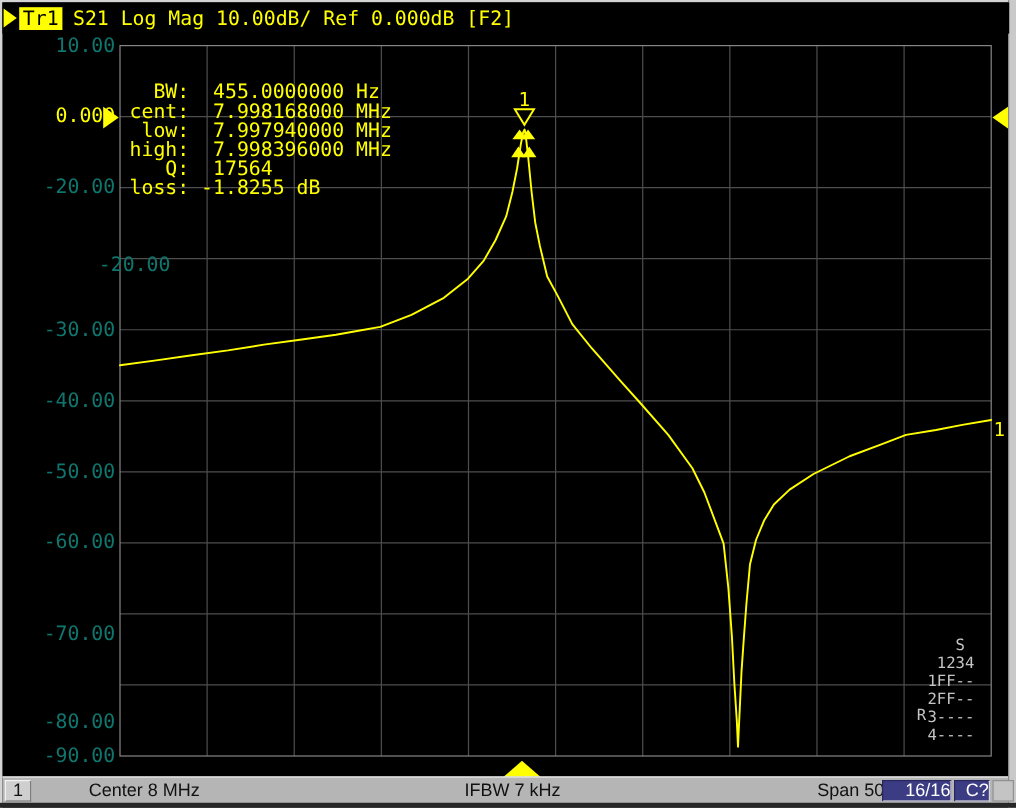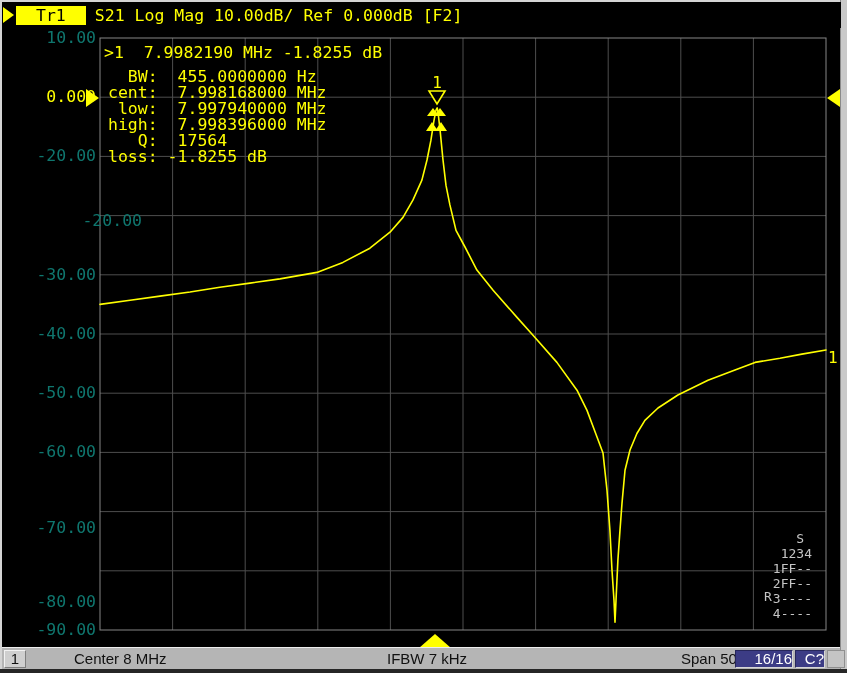--- a/index.html
+++ b/index.html
@@ -8,21 +8,21 @@
   
   .frame-top{position:absolute;left:0;top:0;right:0;height:2px;background:#d4d4d4;}
   .frame-left{position:absolute;left:0;top:0;bottom:0;width:2px;background:#d4d4d4;}
   .frame-right{position:absolute;right:0;top:0;bottom:0;width:6px;background:#c9c9c9;border-left:1px solid #8a8a8a;}
   .frame-bottom{position:absolute;left:0;right:0;bottom:0;height:4px;background:#262626;}
 
   .titlebar{position:absolute;left:2px;top:2px;right:6px;height:26px;background:#000;
             display:flex;align-items:center;color:#ffff00;font-size:16.5px;white-space:pre;}
   .tb-arrow{width:0;height:0;border-left:11px solid #ffff00;border-top:8px solid transparent;
             border-bottom:8px solid transparent;margin-left:1px;margin-right:2px;}
-  .tr-badge{background:#ffff00;color:#000;padding:0 20px;}
+  .tr-badge{background:#ffff00;color:#000;padding:0 3px;}
   .tb-title{margin-left:9px;}
 
   svg{position:absolute;left:0;top:0;}
 
   .ylabel{position:absolute;left:0;width:96px;text-align:right;color:#0f766e;
           font-size:16.5px;line-height:18px;white-space:pre;}
   .ylabel.ref{color:#ffff00;}
 
   .mkr-line1{position:absolute;left:104px;top:43px;color:#ffff00;font-size:16.5px;white-space:pre;}
   .bw-block{position:absolute;left:104px;top:65px;margin:4px;color:#ffff00;font-size:16.5px;
@@ -109,21 +109,20 @@
       <div class="ylabel" style="top: 212px; padding-left: 46px;">-20.00</div>
       <div class="ylabel" style="top: 265.8px;">-30.00</div>
       <div class="ylabel" style="top: 325px;">-40.00</div>
       <div class="ylabel" style="top: 384.2px;">-50.00</div>
       <div class="ylabel" style="top: 443.4px;">-60.00</div>
       <div class="ylabel" style="top: 502.6px; margin-top: 16px;">-70.00</div>
       <div class="ylabel" style="top: 593px;">-80.00</div>
       <div class="ylabel" style="top: 621px;">-90.00</div>
     </div>
 
-  <div class="mkr-line1">&gt;1  7.9982190 MHz -1.8255 dB</div>
   <pre class="bw-block">  BW:  455.0000000 Hz
 cent:  7.998168000 MHz
  low:  7.997940000 MHz
 high:  7.998396000 MHz
    Q:  17564
 loss: -1.8255 dB</pre>
 
   <pre class="smatrix">    S
   1234
  1FF--

